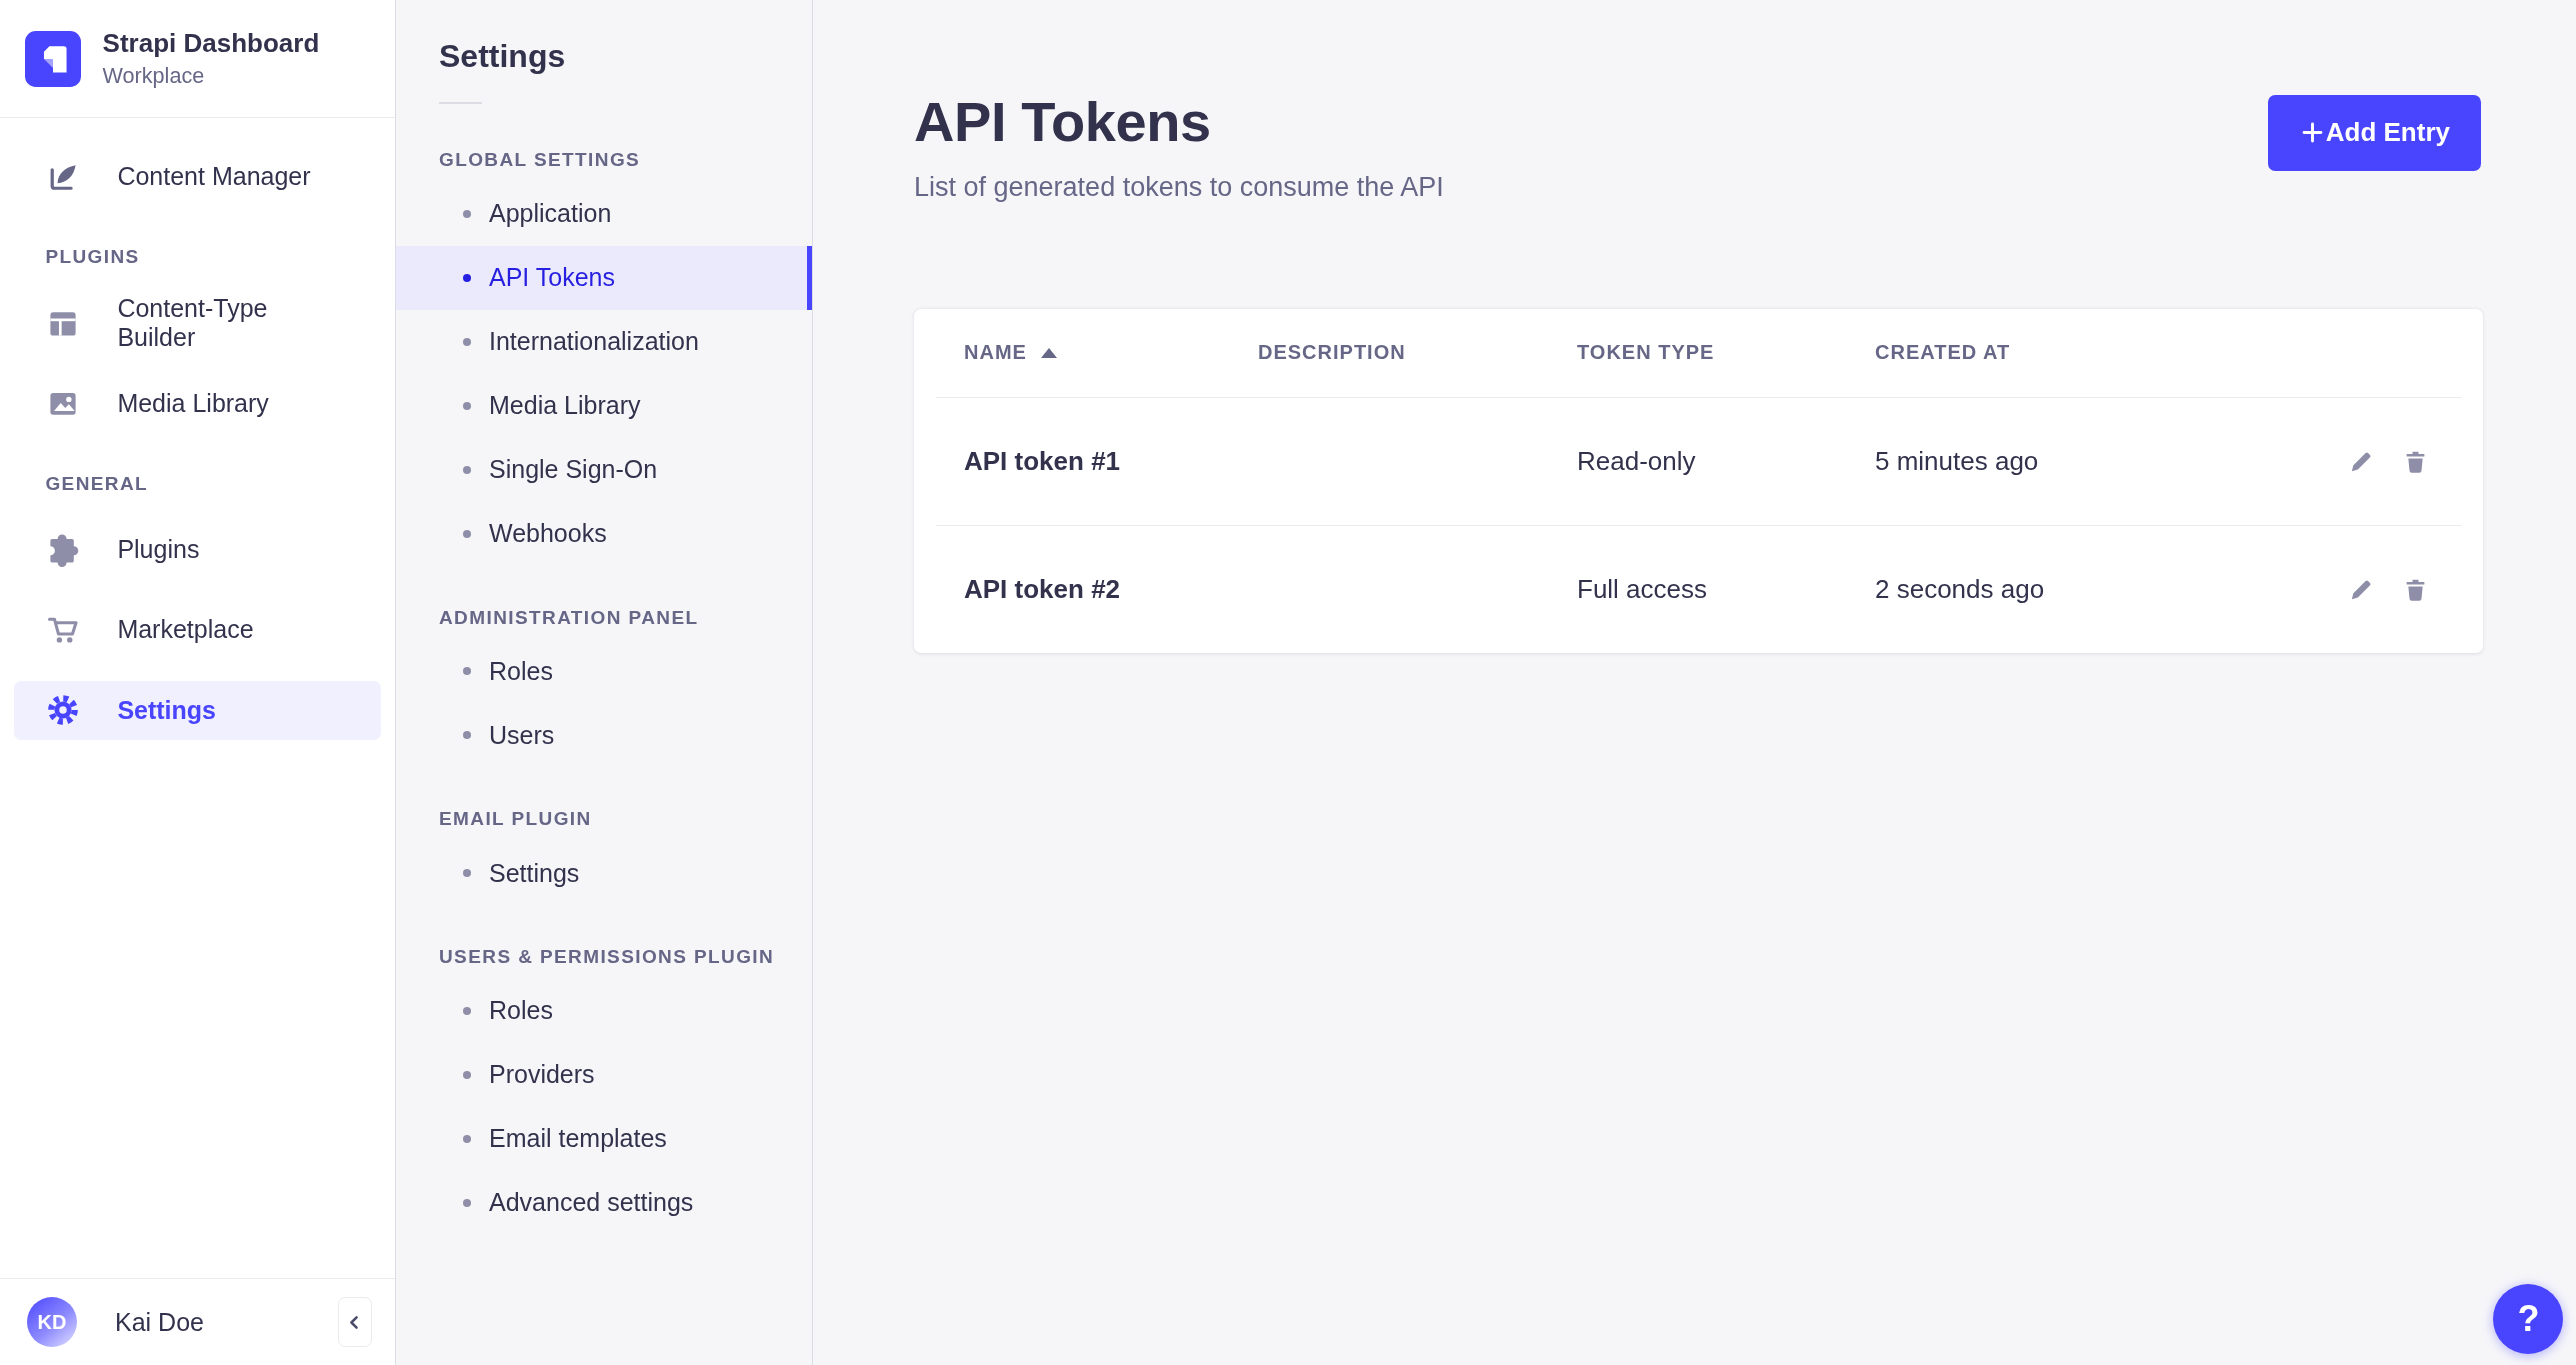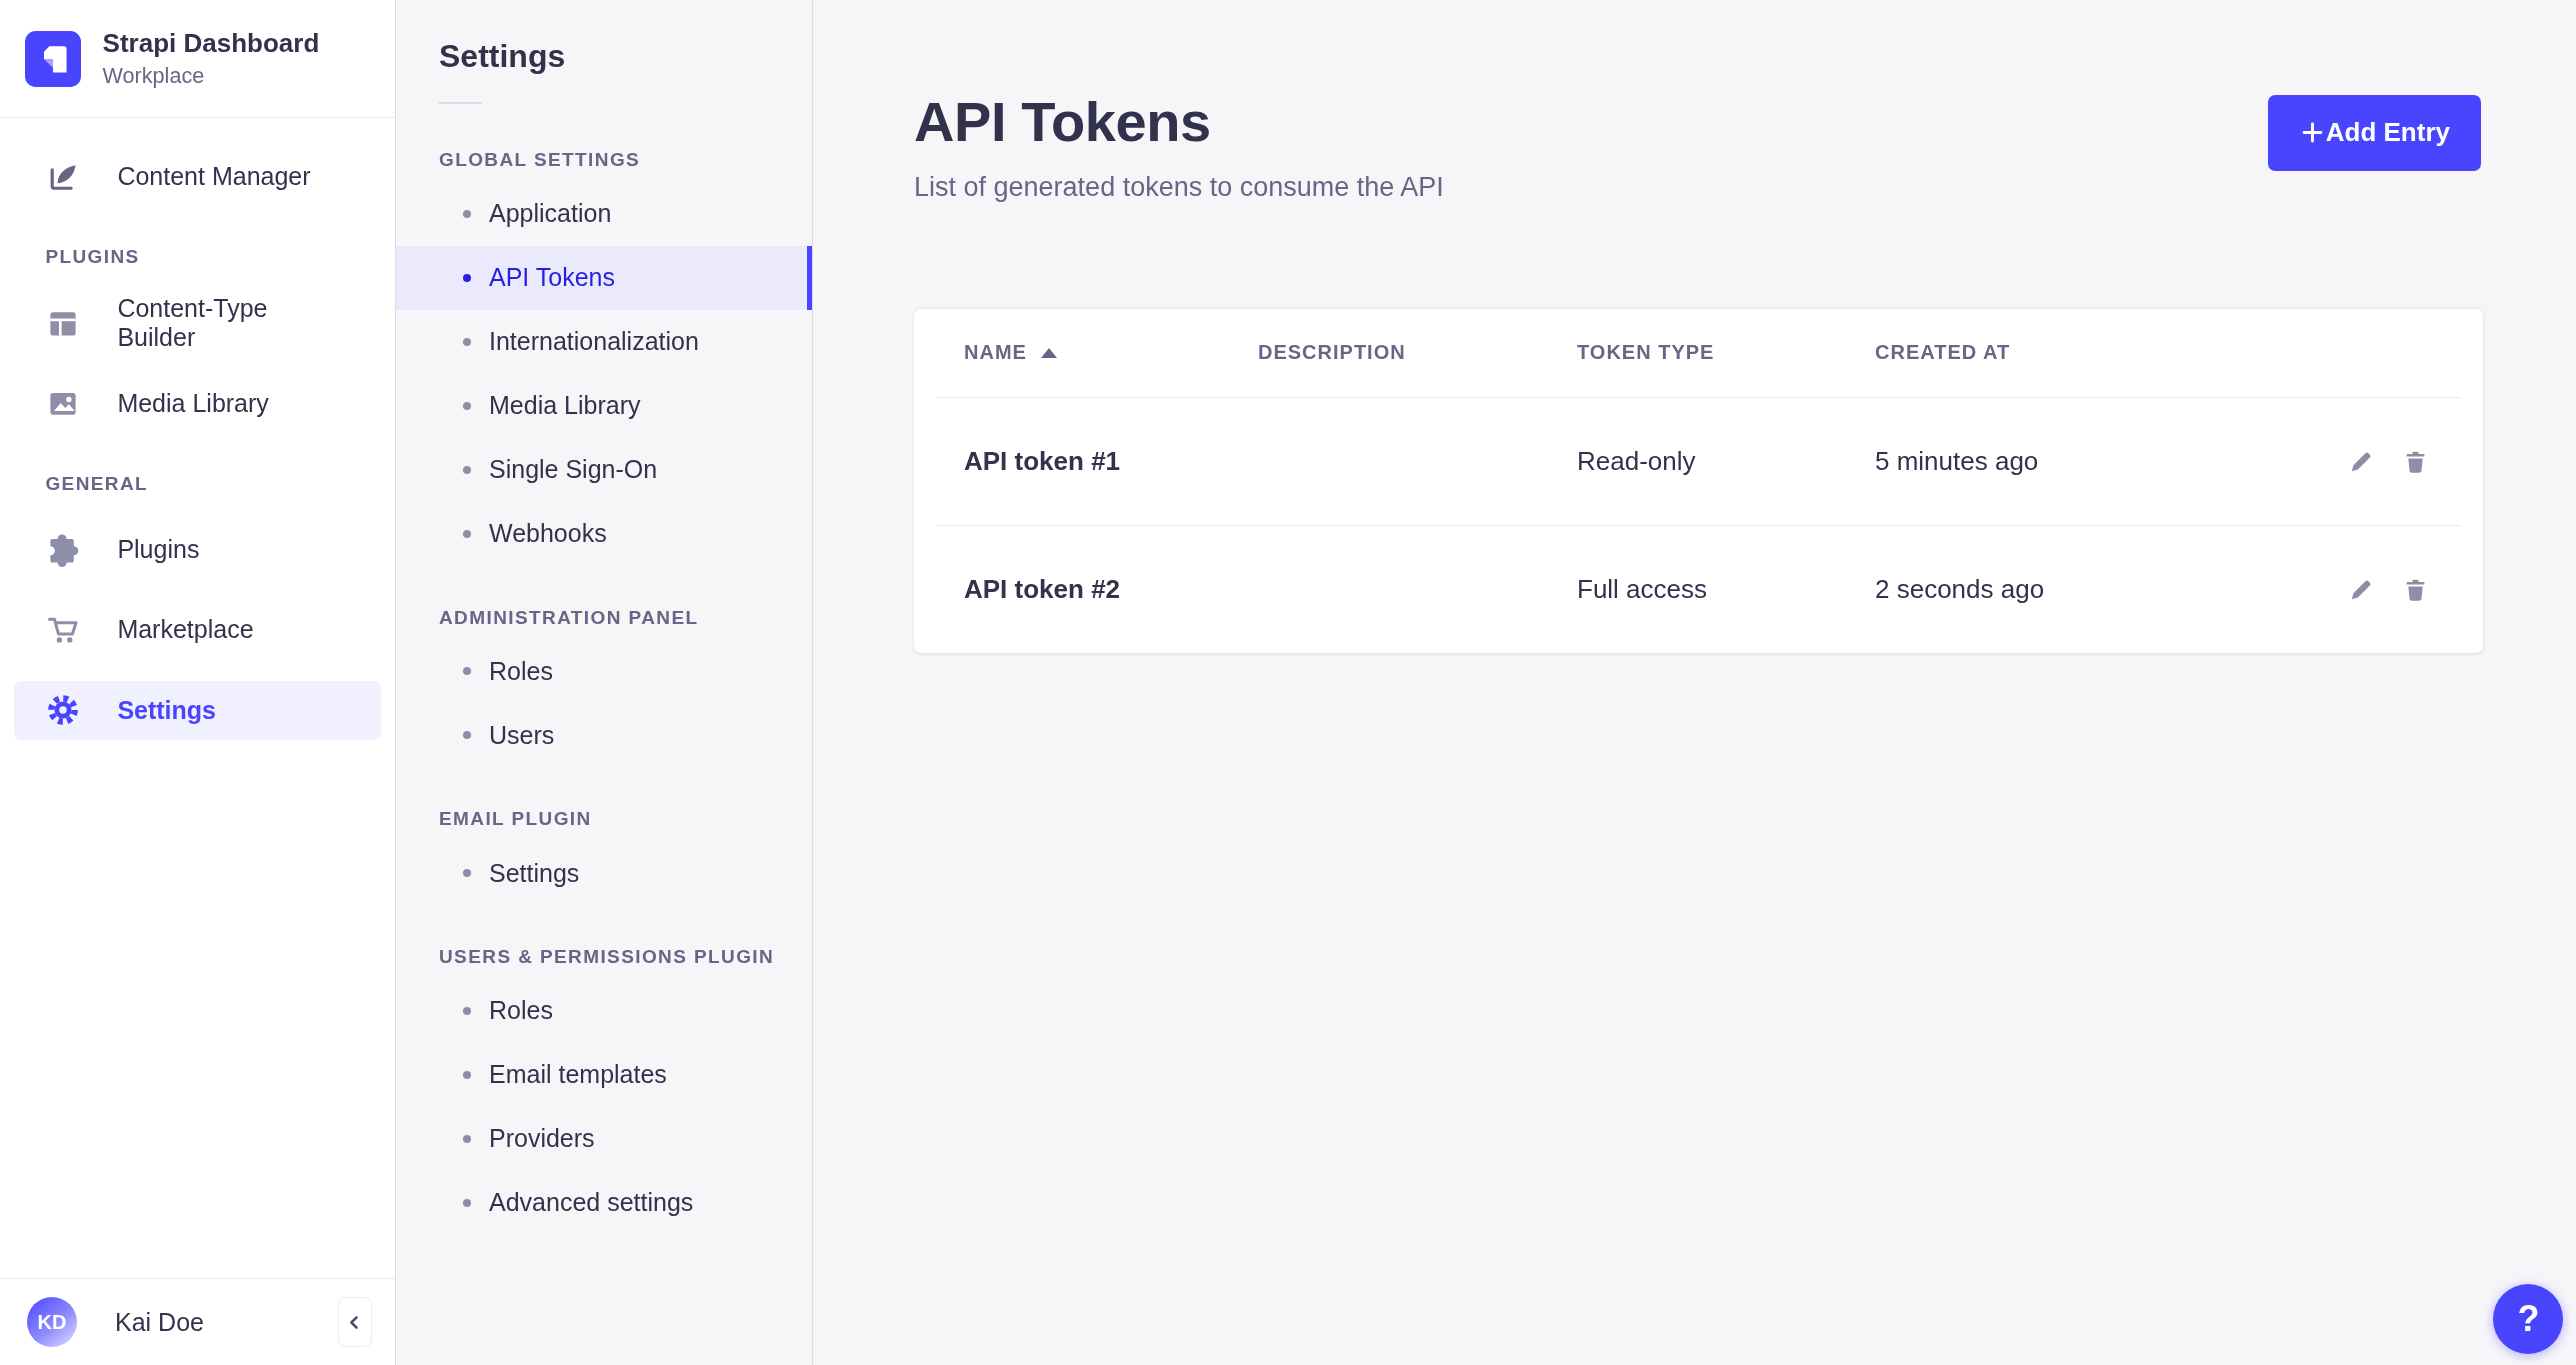--- a/index.html
+++ b/index.html
@@ -289,25 +289,25 @@
       <span>Settings</span>
     </div>
 
     <div class="subnav-heading">USERS &amp; PERMISSIONS PLUGIN</div>
     <div class="subnav-item">
       <span class="bullet"></span>
       <span>Roles</span>
     </div>
     <div class="subnav-item">
       <span class="bullet"></span>
+      <span>Providers</span>
+    </div>
+    <div class="subnav-item">
+      <span class="bullet"></span>
       <span>Email templates</span>
-    </div>
-    <div class="subnav-item">
-      <span class="bullet"></span>
-      <span>Providers</span>
     </div>
     <div class="subnav-item">
       <span class="bullet"></span>
       <span>Advanced settings</span>
     </div>
   </aside>
 
   <main class="main">
     <div class="main-header">
       <div>

